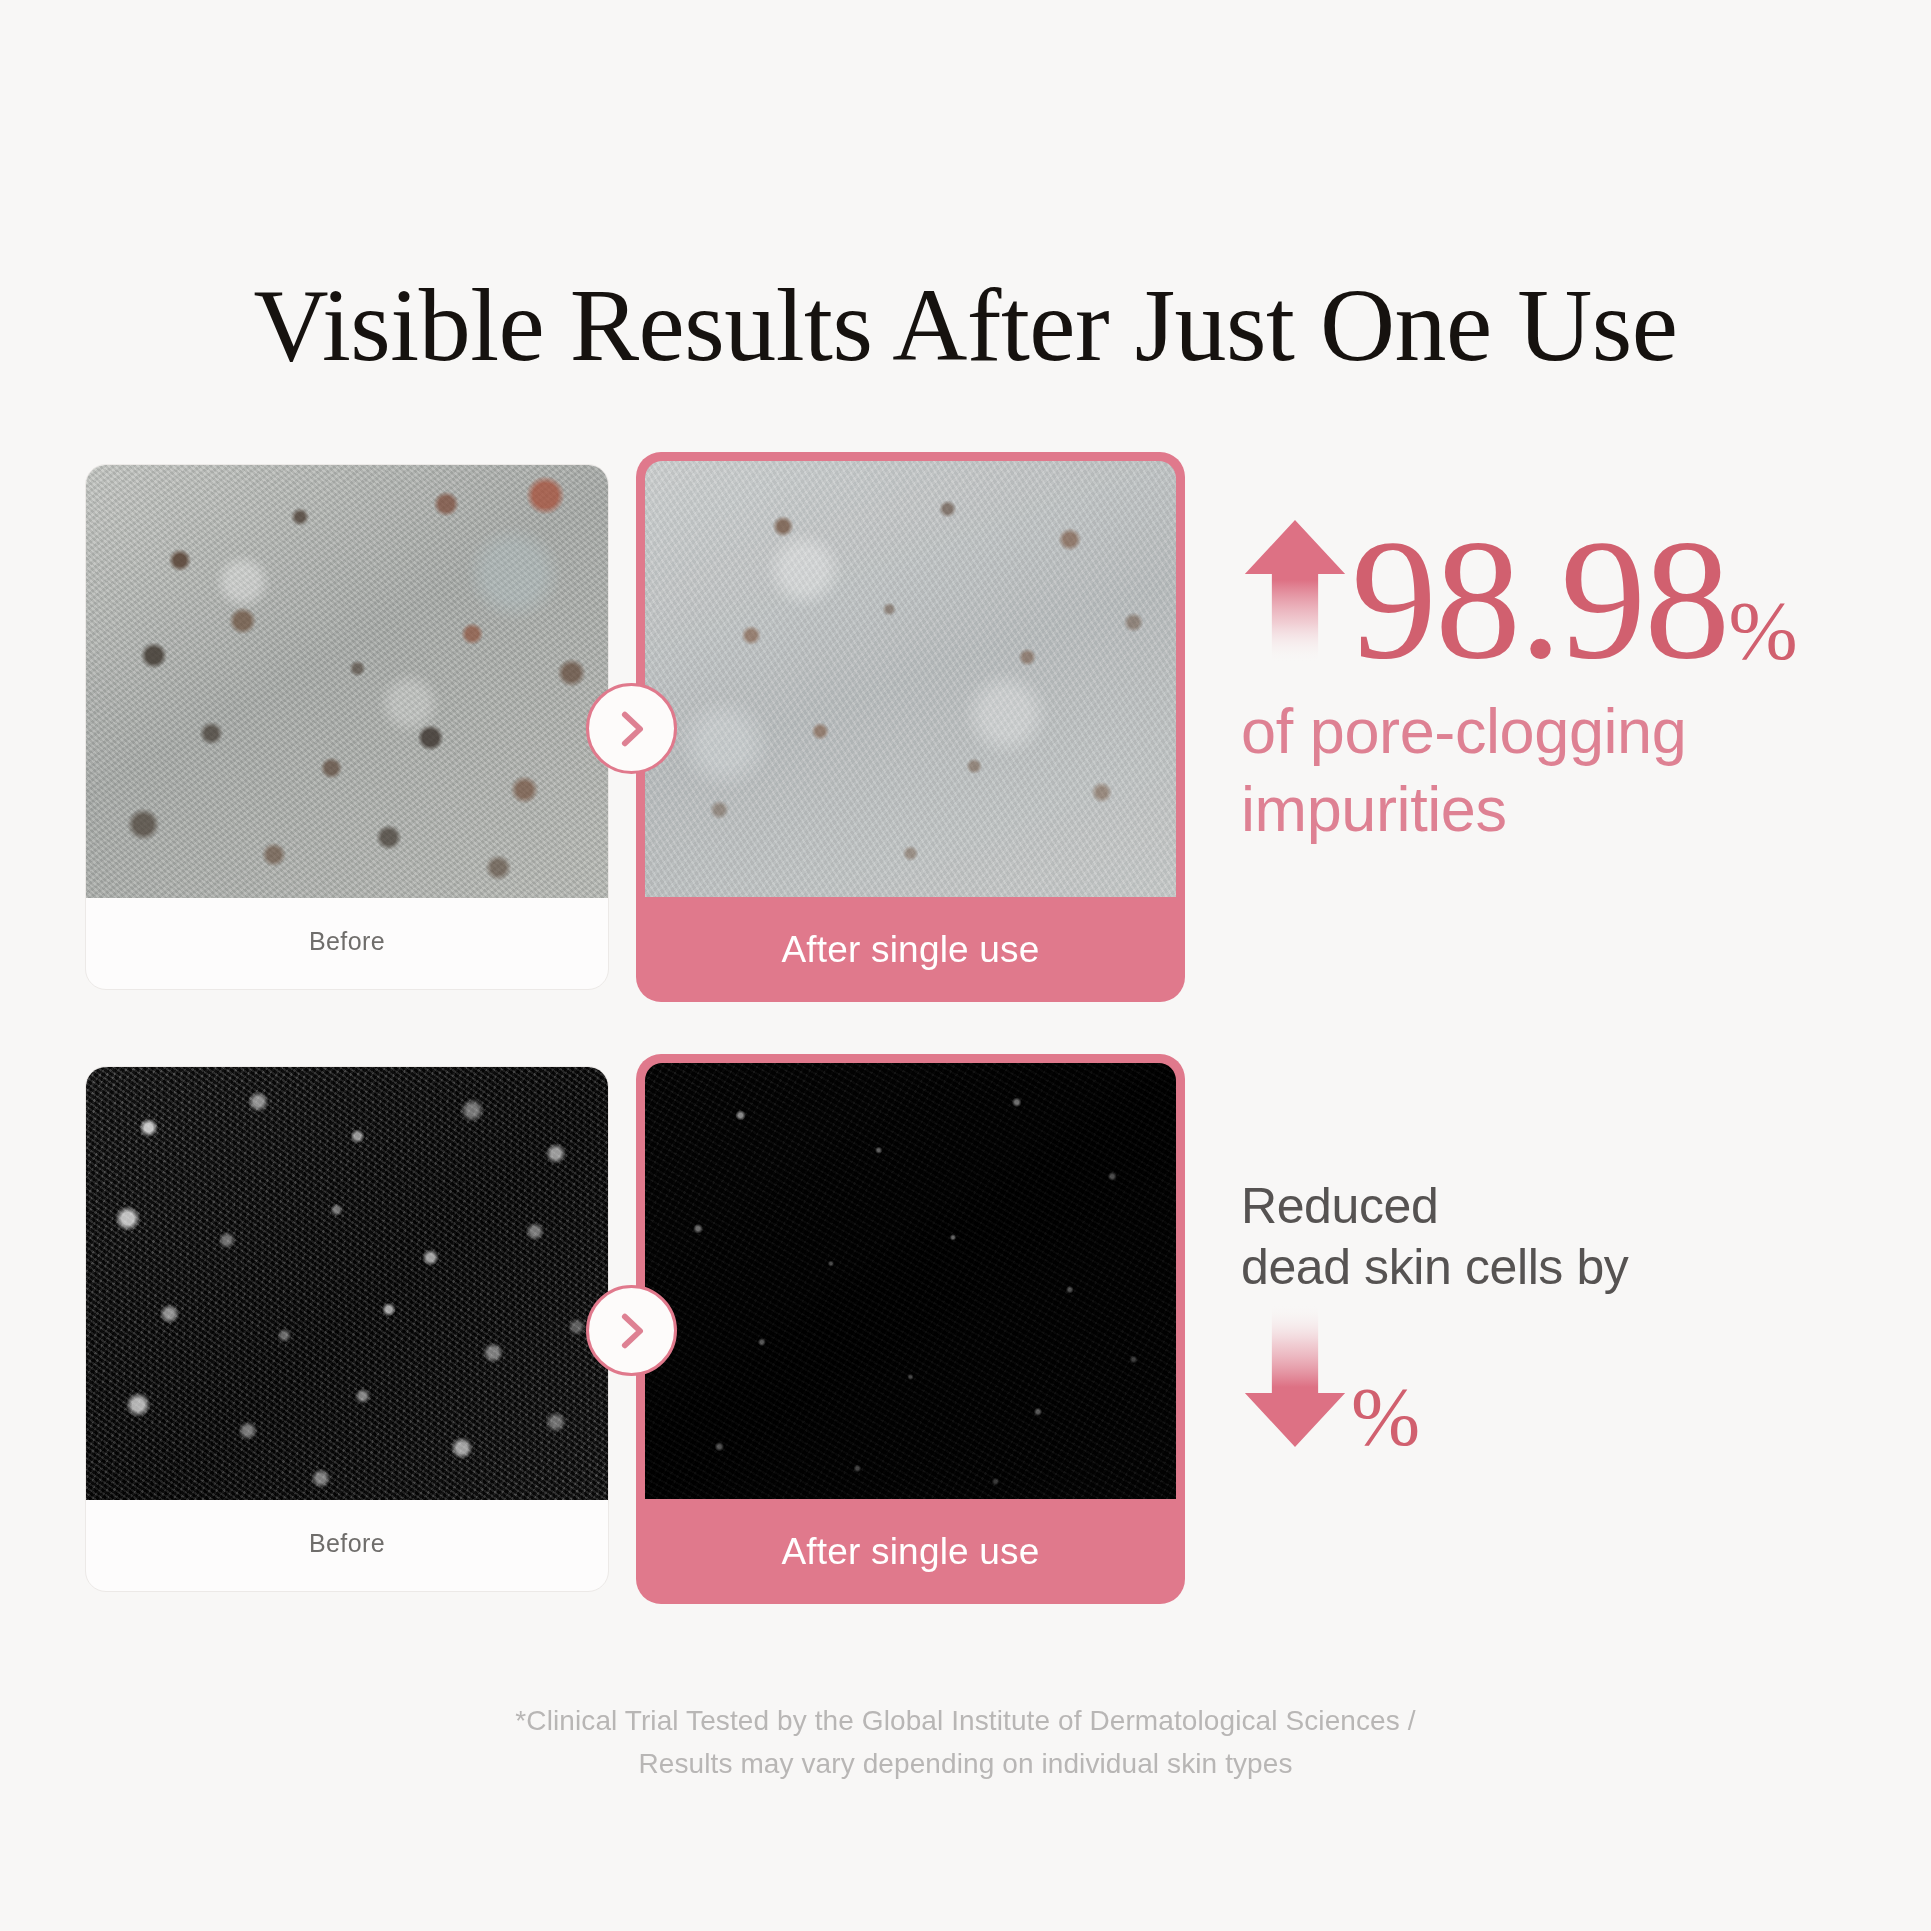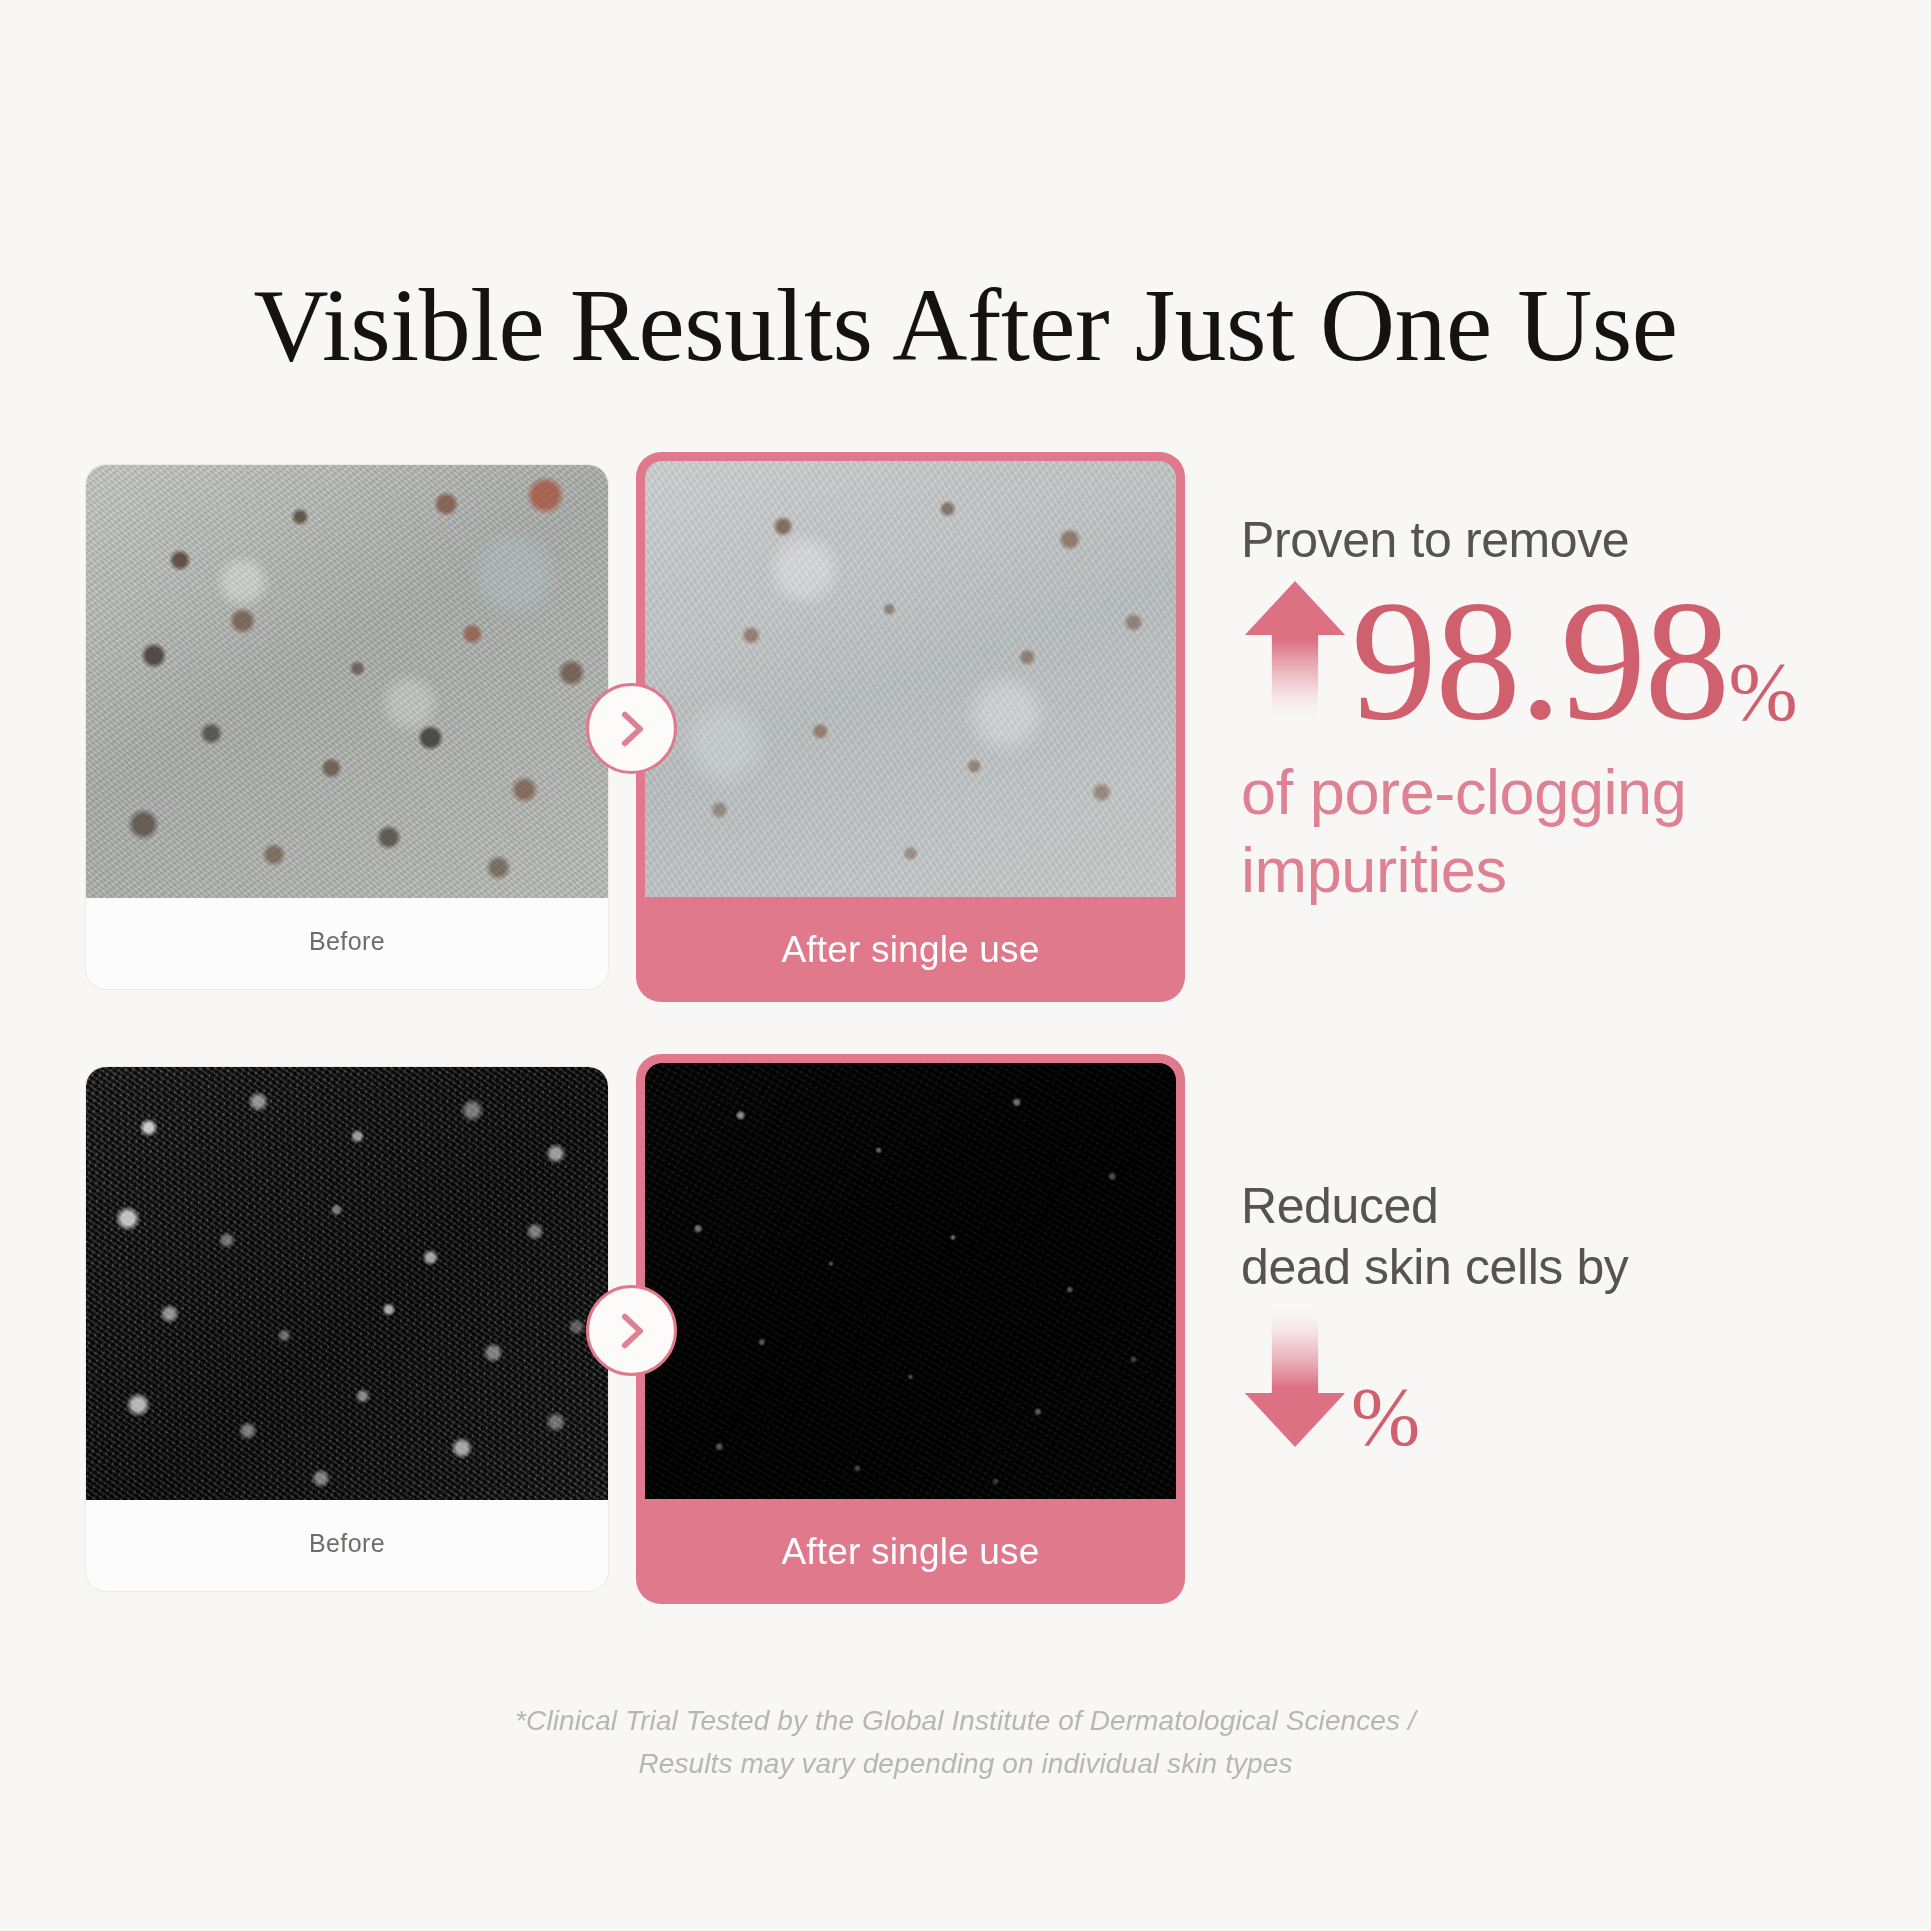--- a/index.html
+++ b/index.html
@@ -318,21 +318,20 @@
   .footnote {
     position: absolute;
     left: 0;
     top: 1699px;
     width: 1931px;
     text-align: center;
     font-size: 28px;
     line-height: 1.55;
     color: #b8b6b5;
     letter-spacing: 0.1px;
-    font-style: italic;
   }
 </style>
 </head>
 <body>
 
 <div class="page">
 
   <h1 class="title"><span class="strong">Visible Results</span><span class="light"> After Just One Use</span></h1>
 
   <div class="row row-1">
@@ -375,21 +374,20 @@
     </div>
 
     <div class="badge">
       <svg width="39" height="44" viewBox="0 0 40 46" fill="none" aria-hidden="true">
         <path d="M13 8 L29 23 L13 38" stroke="#de8193" stroke-width="6" stroke-linecap="round" stroke-linejoin="round" fill="none"></path>
       </svg>
     </div>
   </div>
 
   <div class="stat stat-1">
-    <div class="stat-head">Proven to remove</div>
 
     <div class="stat-figure">
       <svg class="arrow-up" viewBox="0 0 112 152" aria-hidden="true">
         <defs>
           <linearGradient id="upGrad" x1="0" y1="0" x2="0" y2="1">
             <stop offset="0%" stop-color="#dd7184" stop-opacity="1"></stop>
             <stop offset="42%" stop-color="#dd7184" stop-opacity="1"></stop>
             <stop offset="72%" stop-color="#e79aa8" stop-opacity="0.45"></stop>
             <stop offset="100%" stop-color="#f8f7f6" stop-opacity="0"></stop>
           </linearGradient>

